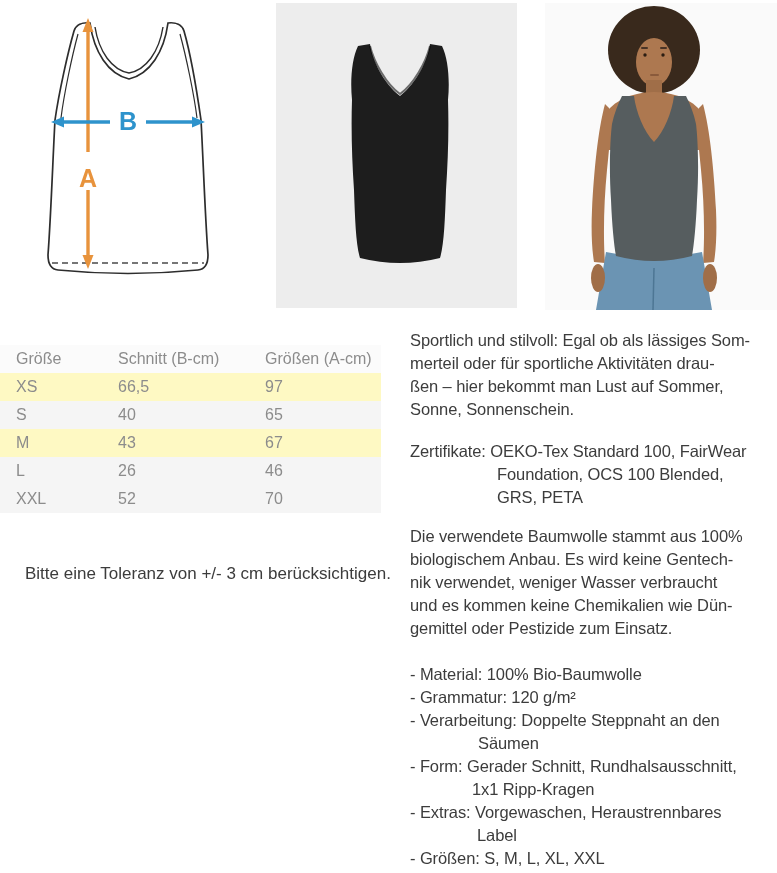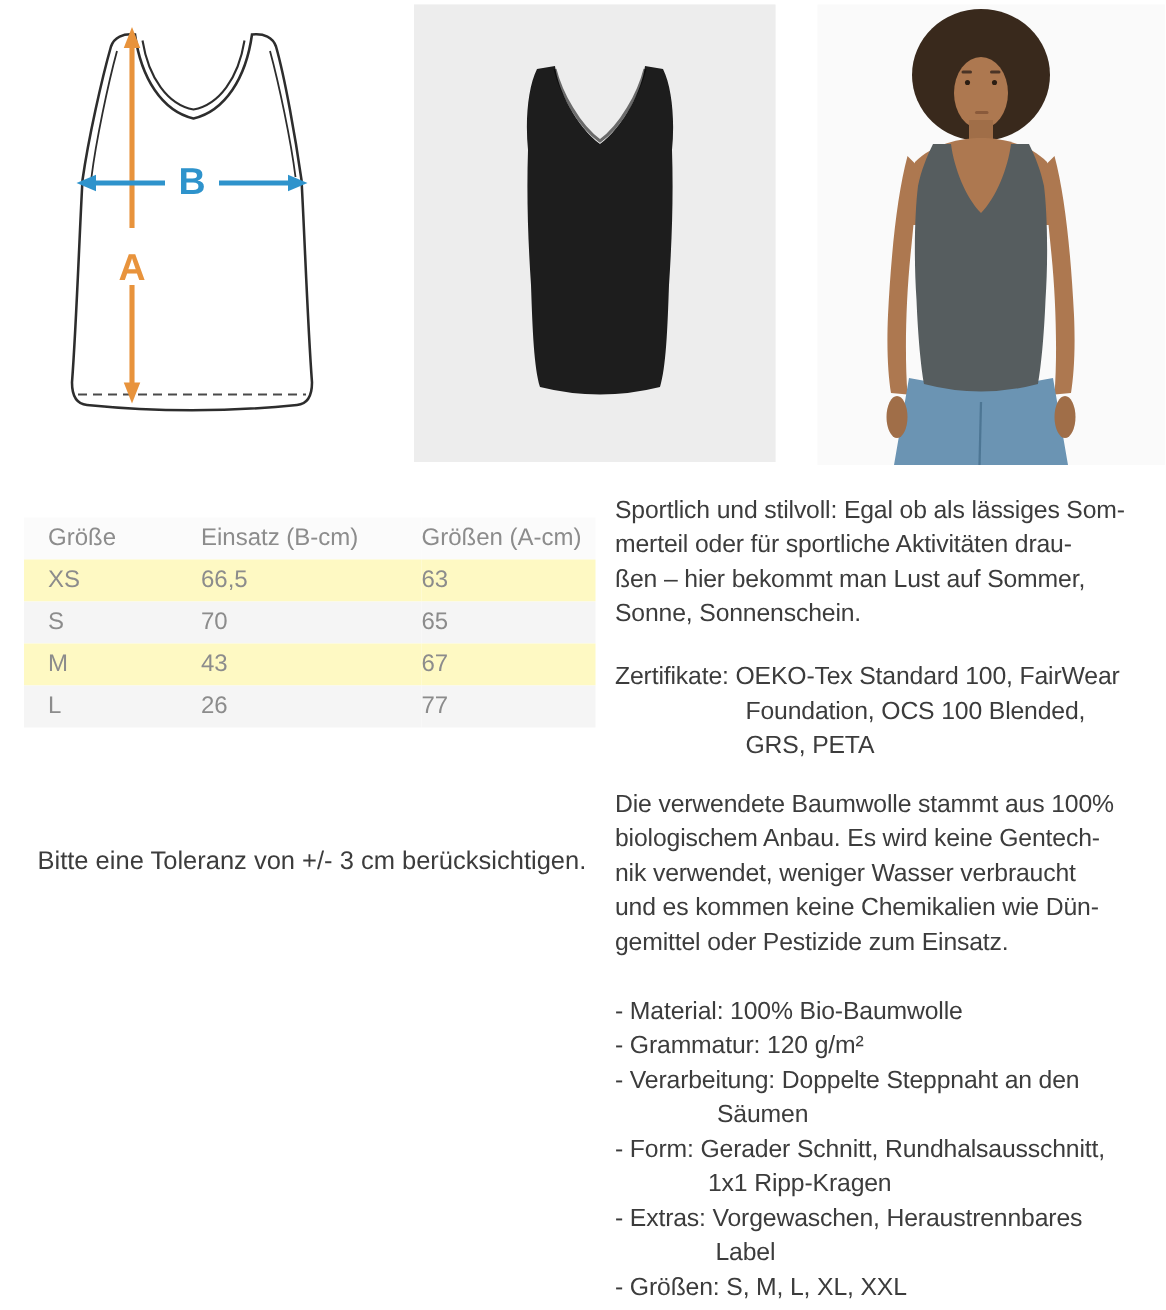--- a/index.html
+++ b/index.html
@@ -9,21 +9,21 @@
   }
   
   .fig { position:absolute; }
   .fig svg { display:block; }
   #diagram-fig   { left:40px;  top:10px;  width:178px; height:278px; }
   #product-fig   { left:276px; top:3px;   width:241px; height:305px; background:#ededed; }
   #model-fig     { left:545px; top:3px;   width:232px; height:307px; background:#fafafa; }
 
   
   .size-table {
-    position:absolute; left:16px; top:345px; width:381px;
+    position:absolute; left:0; top:345px; width:381px;
     border-collapse:collapse; table-layout:fixed;
     font-size:16px; color:#8c8c8c; font-weight:400;
   }
   .size-table col.c1 { width:118px; }
   .size-table col.c2 { width:147px; }
   .size-table col.c3 { width:116px; }
   .size-table th, .size-table td {
     height:28px; padding:0; text-align:left; font-weight:400;
     white-space:nowrap; line-height:28px;
   }
@@ -140,44 +140,49 @@
 
   <table class="size-table">
     <colgroup>
         <col class="c1">
         <col class="c2">
         <col class="c3">
       </colgroup>
     <thead>
       <tr>
         <th>Größe</th>
-        <th>Einsatz (B-cm)</th>
+        <th>Schnitt (B-cm)</th>
         <th>Größen (A-cm)</th>
       </tr>
     </thead>
     <tbody>
       <tr class="row-dark">
         <td>XS</td>
         <td>66,5</td>
-        <td>63</td>
+        <td>97</td>
       </tr>
       <tr class="row-light">
         <td>S</td>
-        <td>70</td>
+        <td>40</td>
         <td>65</td>
       </tr>
       <tr class="row-dark">
         <td>M</td>
         <td>43</td>
         <td>67</td>
       </tr>
       <tr class="row-light">
         <td>L</td>
         <td>26</td>
-        <td>77</td>
+        <td>46</td>
+      </tr>
+      <tr class="row-light">
+        <td>XXL</td>
+        <td>52</td>
+        <td>70</td>
       </tr>
     </tbody>
   </table>
 
   <div class="tolerance">Bitte eine Toleranz von +/- 3 cm berücksichtigen.</div>
 
   <div class="description">
 
     <div class="block-intro">
       <div class="line">Sportlich und stilvoll: Egal ob als lässiges Som-</div>

